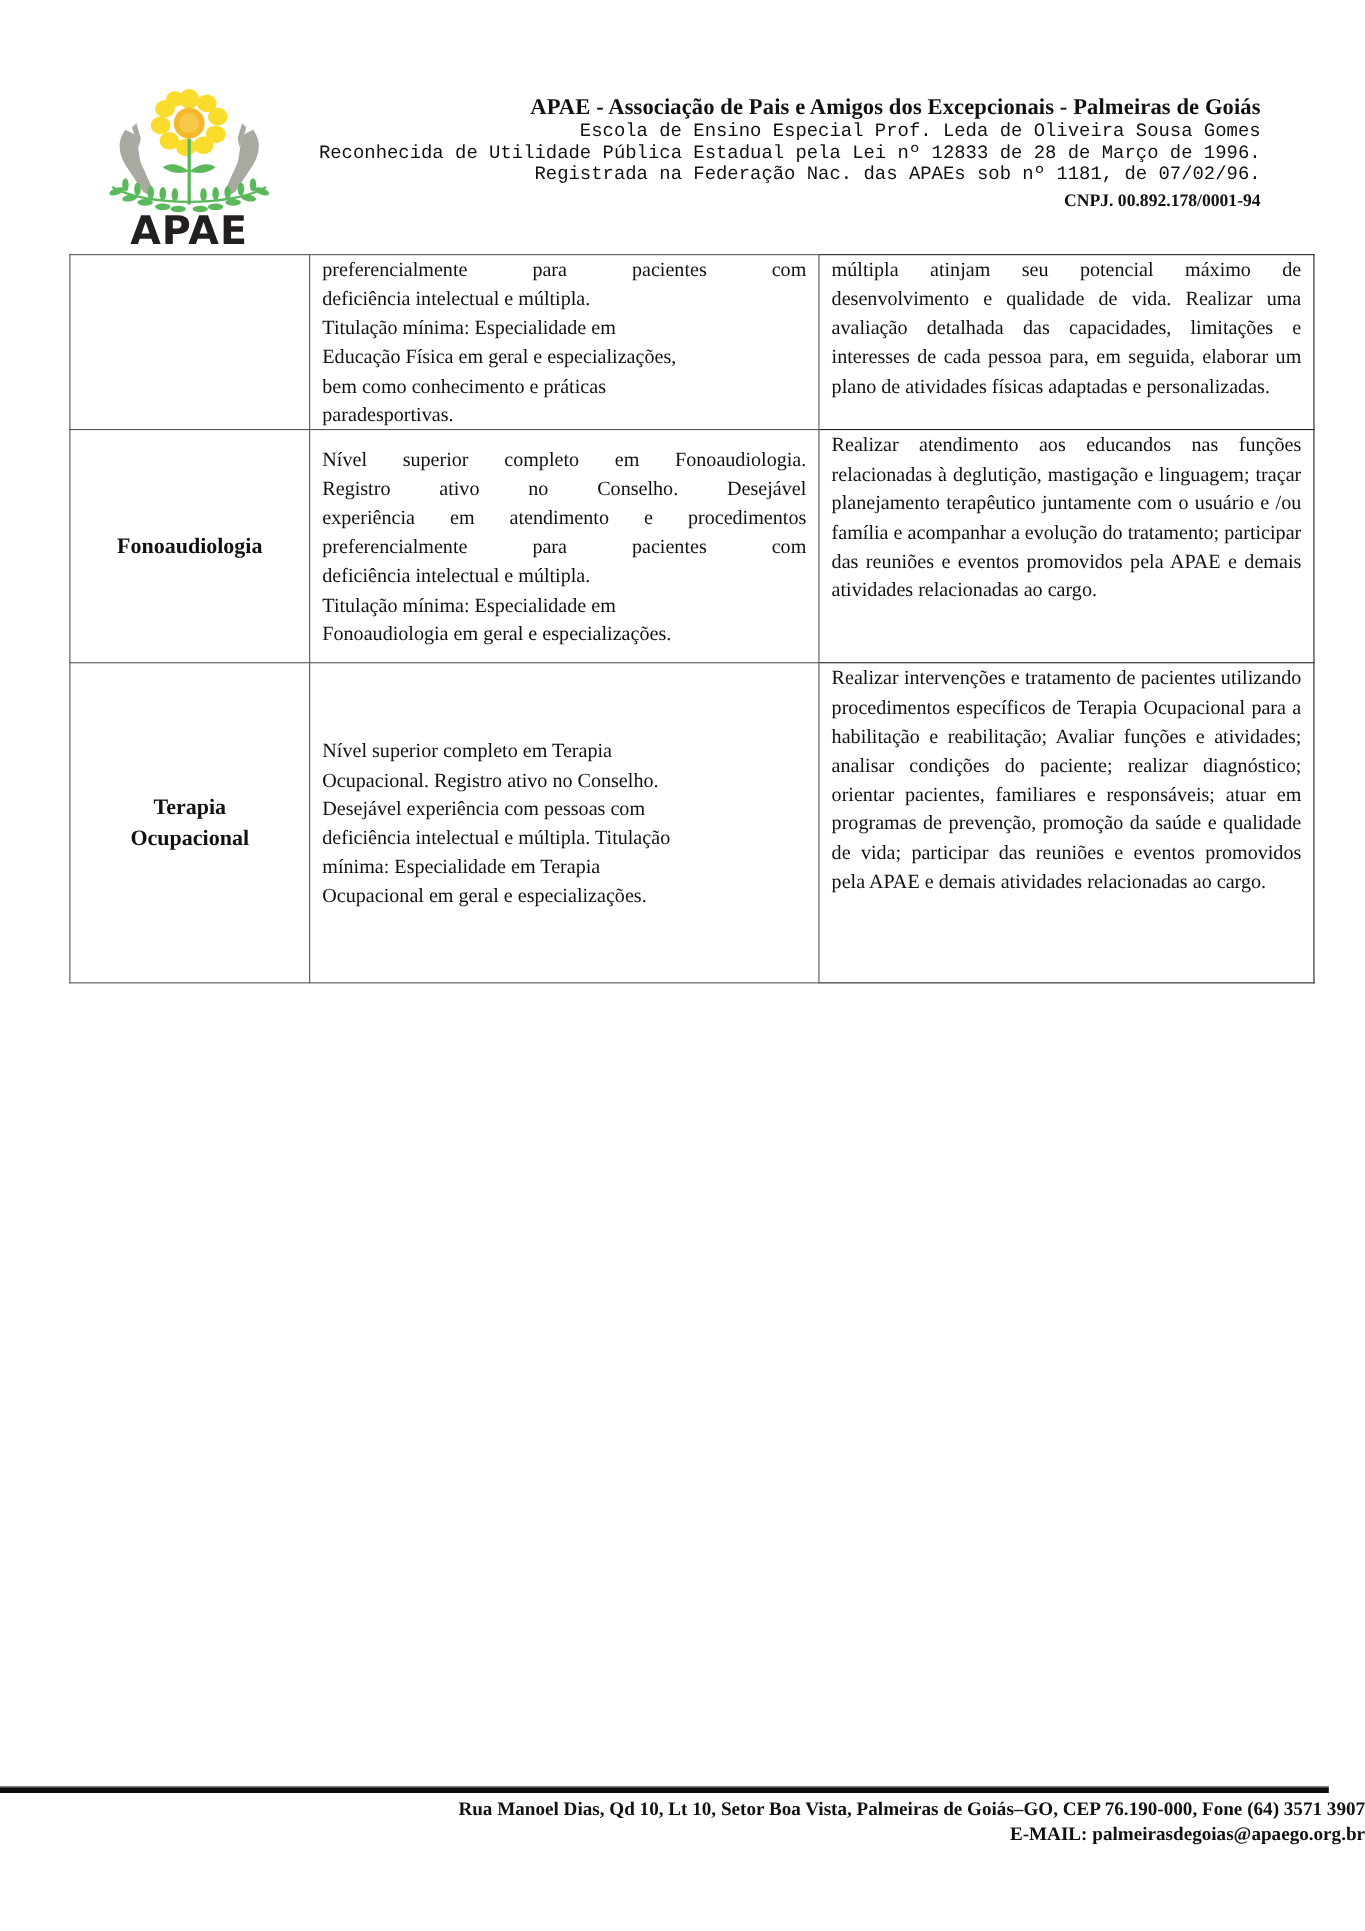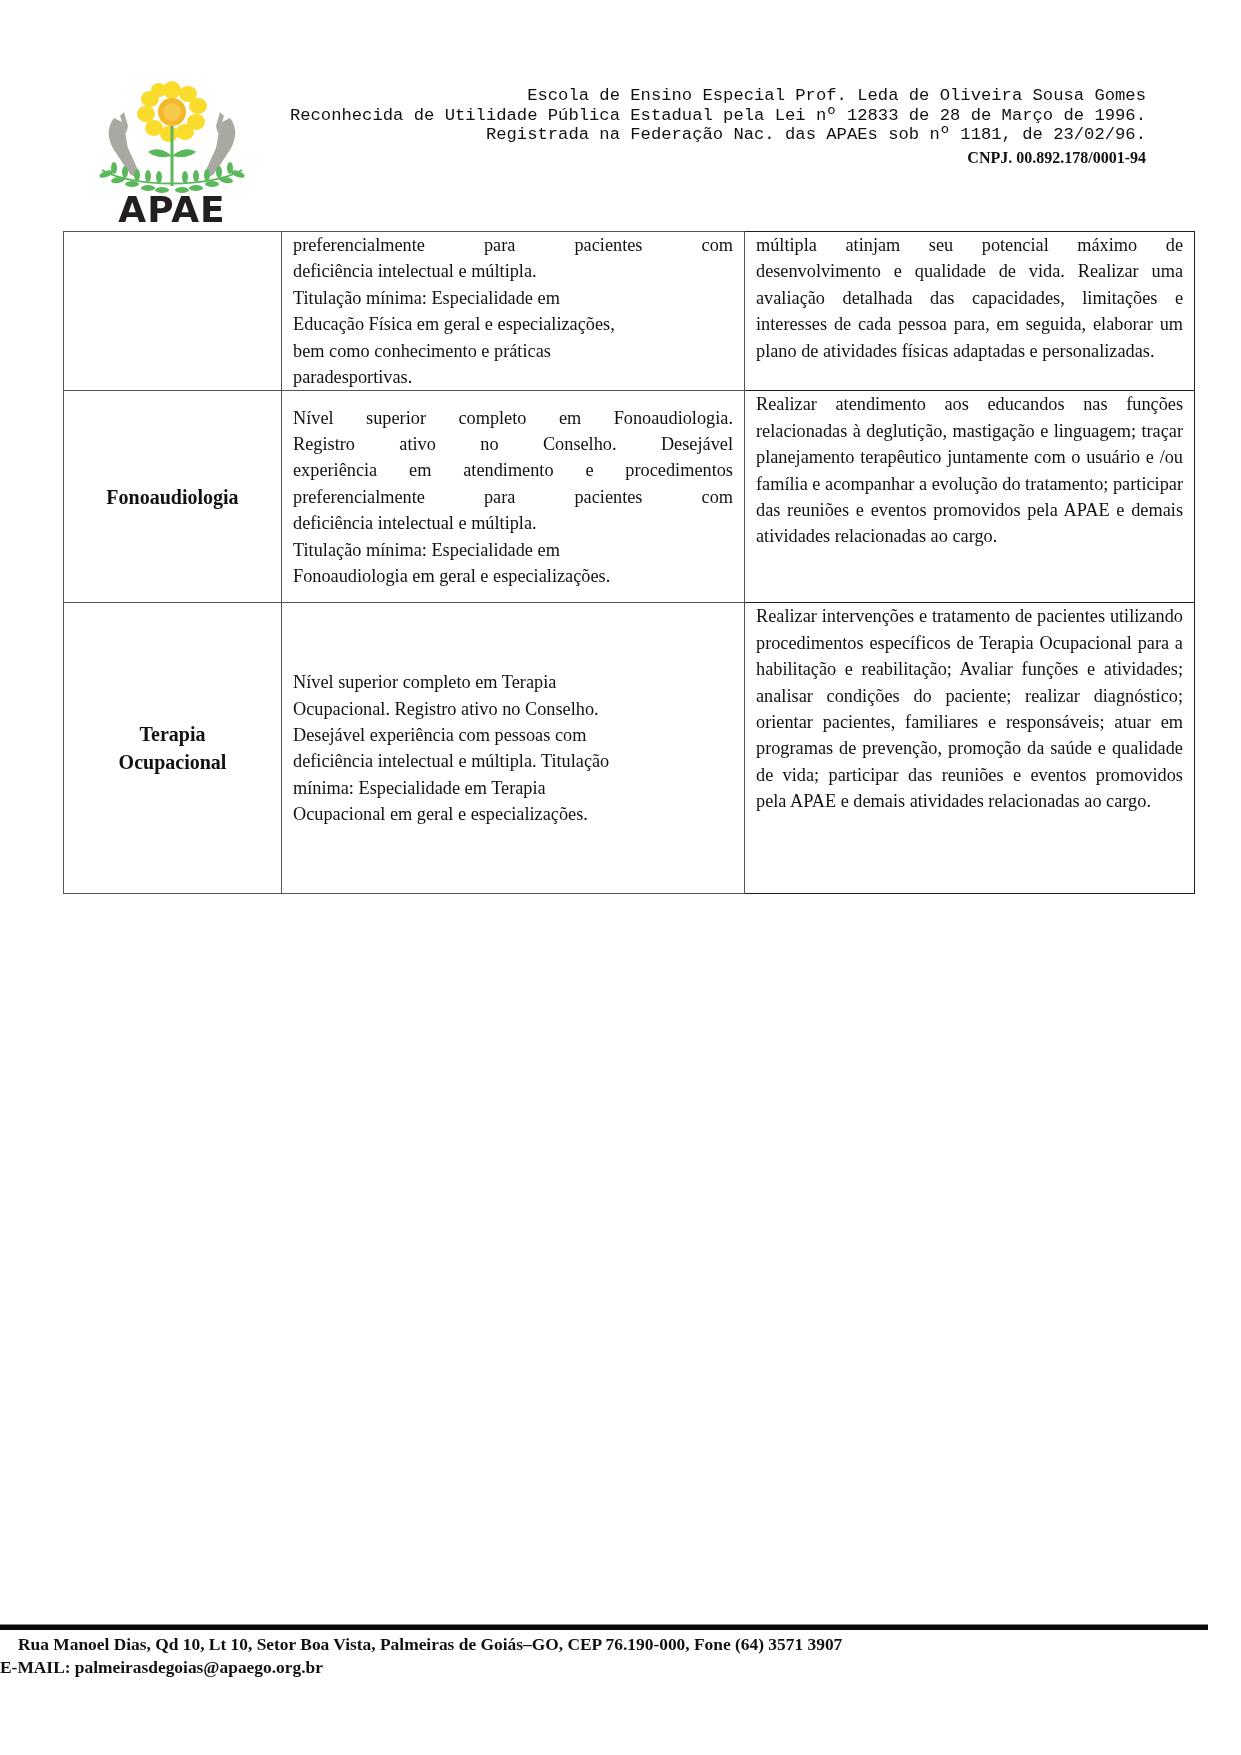--- a/index.html
+++ b/index.html
@@ -27,21 +27,21 @@
   .center { text-align: left; }
   .row1 td { height: 158px; }
   .row2 td { height: 211px; }
   .row3 td { height: 290px; }
   .c3 p { margin: 0; }
   .c2 p { margin: 0; }
 
   
   .footer-rule { position: absolute; left: 0; top: 1624px; width: 1208px; height: 5px;
         background: #0a0a0a; border-top: 1px solid #888; }
-  .footer-text { position: absolute; left: 0; top: 1633px; width: 1241px; text-align: left;
+  .footer-text { position: absolute; left: 0; top: 1633px; width: 1241px; text-align: right;
         font-weight: bold; font-size: 17.4px; line-height: 23px; }
   .footer-text .addr { padding-left: 18px; }
 </style>
 </head>
 <body>
 
 <div class="logo">
   <svg viewBox="0 0 160 148">
 
     <path d="M22 40 C14 50 16 62 22 72 L38 96 C42 100 48 98 46 92 L36 70 C34 62 34 52 30 44 Z" fill="#a9a9a1"></path>
@@ -88,23 +88,24 @@
       <ellipse cx="56" cy="110" rx="7" ry="3"></ellipse>
       <ellipse cx="104" cy="110" rx="7" ry="3"></ellipse>
       <ellipse cx="70" cy="112" rx="7" ry="3"></ellipse>
       <ellipse cx="90" cy="112" rx="7" ry="3"></ellipse>
     </g>
     <text x="80" y="144" text-anchor="middle" font-family="DejaVu Sans, sans-serif" font-weight="bold" font-size="36" fill="#231f20" letter-spacing="1">APAE</text>
   </svg>
 </div>
 
 <div class="header-text">
+  <div class="org">APAE - Associação de Pais e Amigos dos Excepcionais - Palmeiras de Goiás</div>
   <div class="line">Escola de Ensino Especial Prof. Leda de Oliveira  Sousa Gomes</div>
   <div class="line">Reconhecida de Utilidade Pública Estadual pela Lei nº 12833 de 28 de Março  de 1996.</div>
-  <div class="line">Registrada na Federação Nac. das APAEs sob nº 1181, de 23/02/96.</div>
+  <div class="line">Registrada na Federação Nac. das APAEs sob nº 1181, de 07/02/96.</div>
   <div class="cnpj">CNPJ. 00.892.178/0001-94</div>
 </div>
 
 <table class="doc-table">
   <tbody>
       <tr class="row1">
     <td class="c1"></td>
     <td class="c2">
       <p class="just">preferencialmente para pacientes com</p>
       <p>deficiência intelectual e múltipla.</p>

